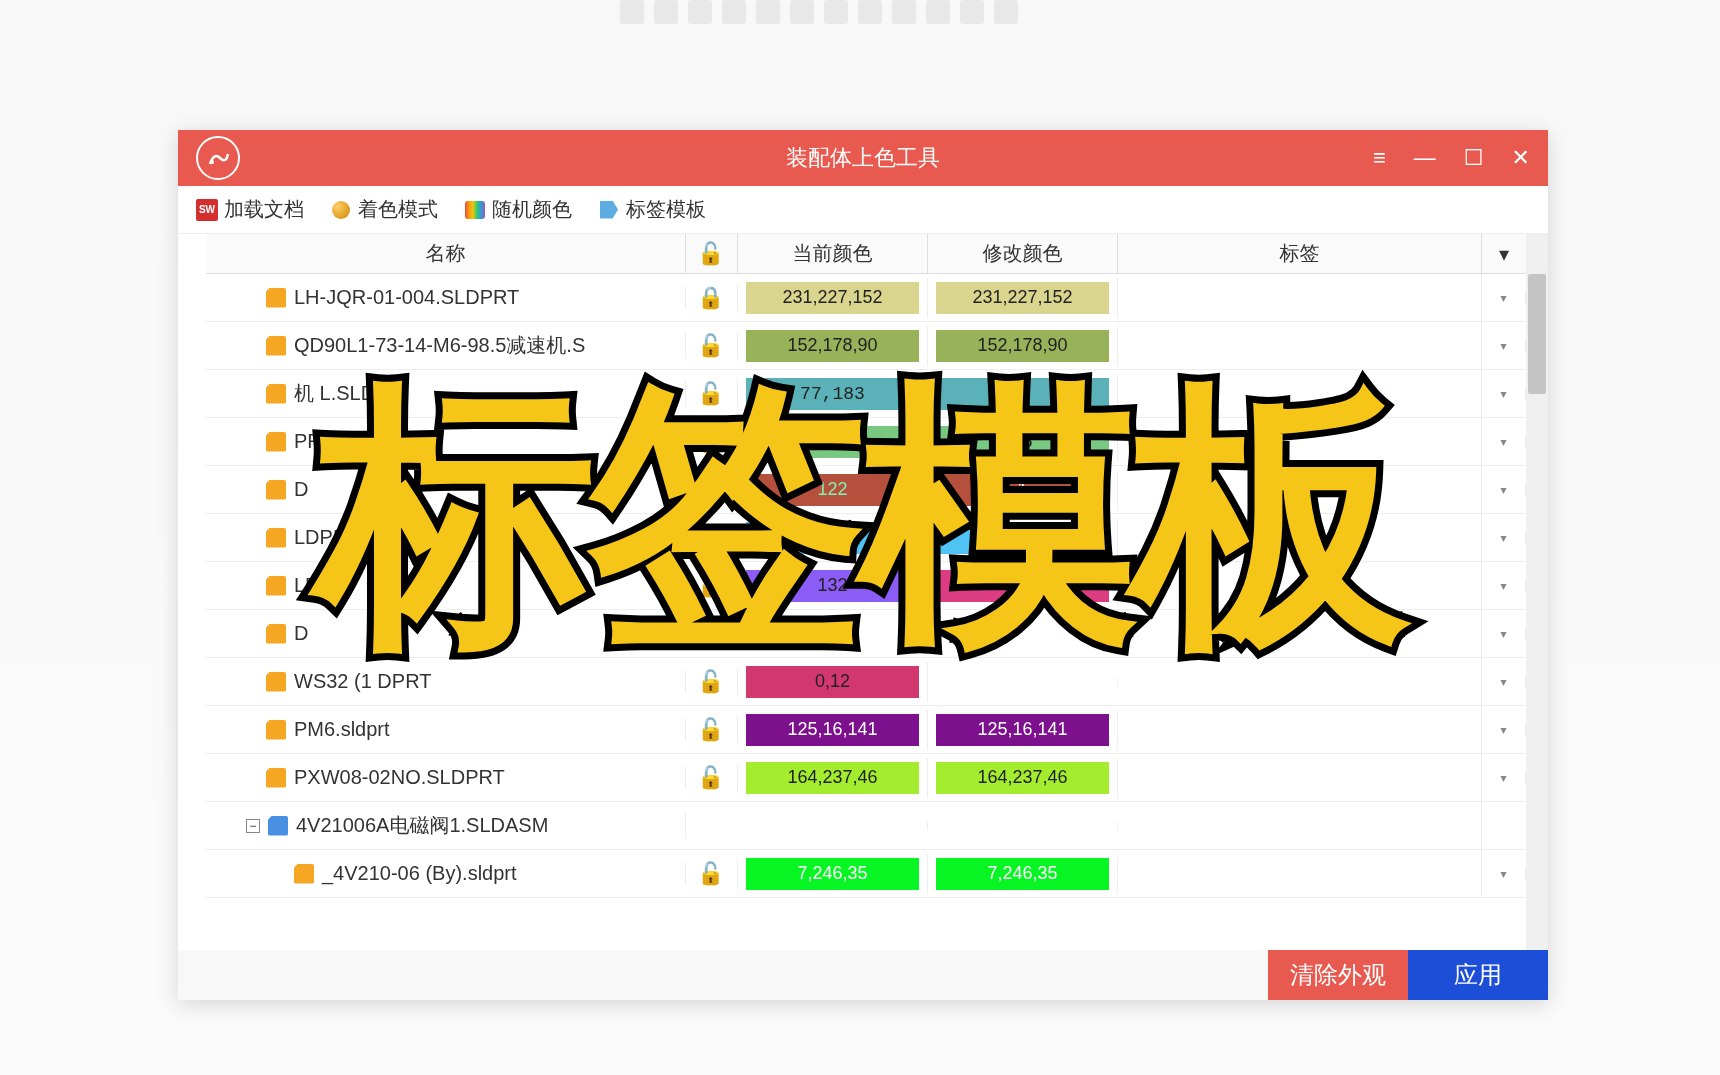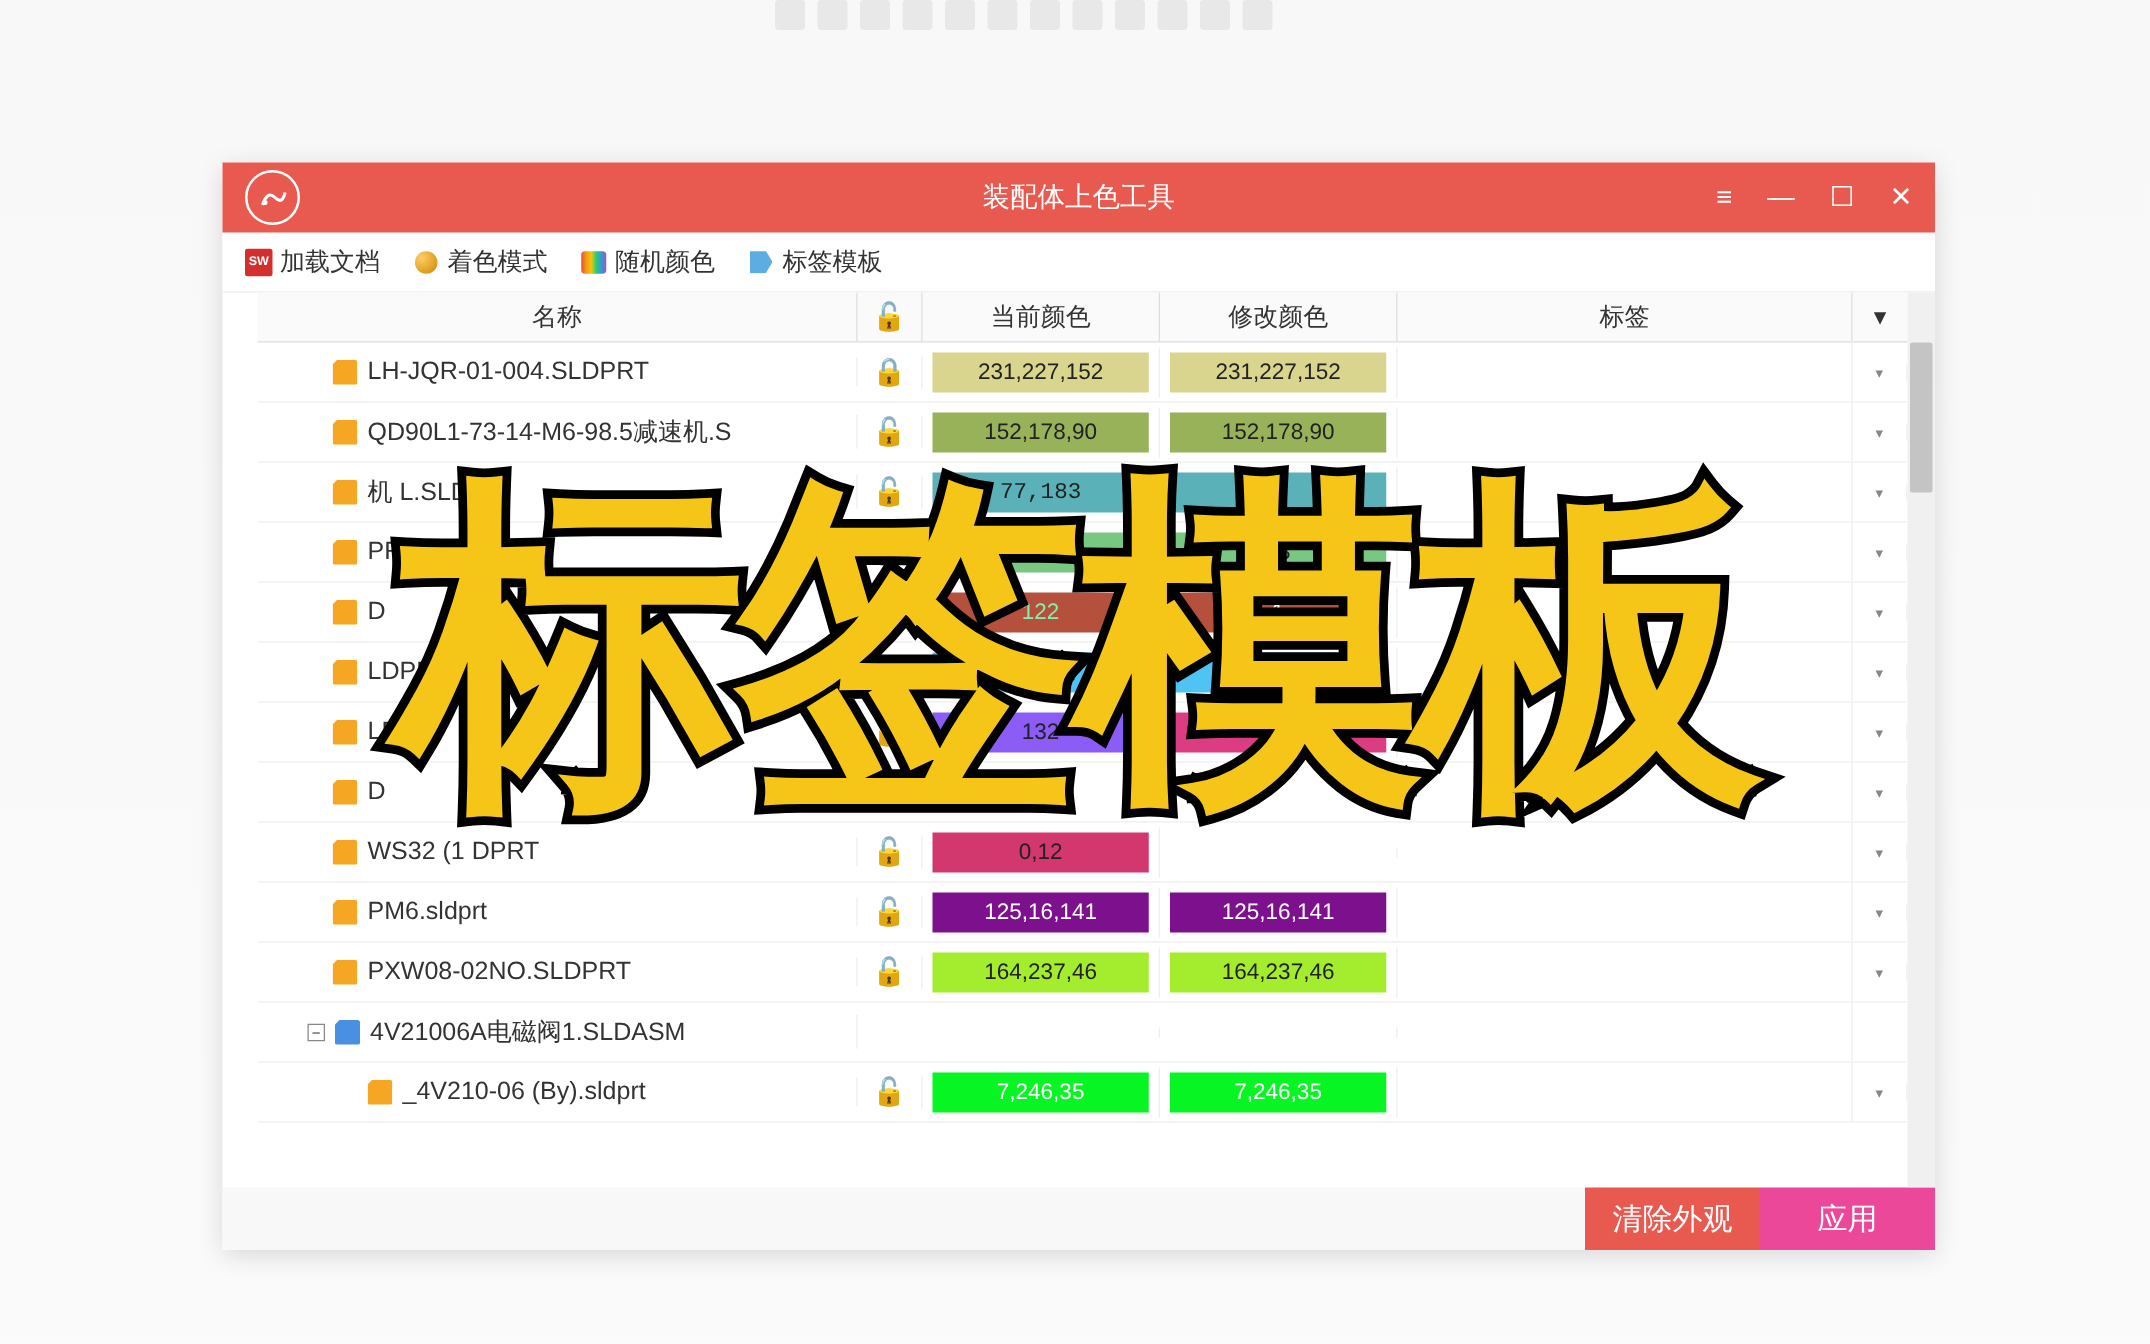--- a/index.html
+++ b/index.html
@@ -176,21 +176,21 @@
       width: 140px;
       height: 50px;
       display: flex;
       align-items: center;
       justify-content: center;
       color: #fff;
       font-size: 24px;
       cursor: pointer;
     }
     .btn-clear { background: #e85a4f; }
-    .btn-apply { background: #ec4899; }
+    .btn-apply { background: #1d4ed8; }
     .overlay-title {
       position: absolute;
       top: 330px;
       left: 50%;
       transform: translateX(-50%);
       font-size: 280px;
       font-weight: 900;
       color: #f5c518;
       -webkit-text-stroke: 14px #000;
       text-stroke: 14px #000;

